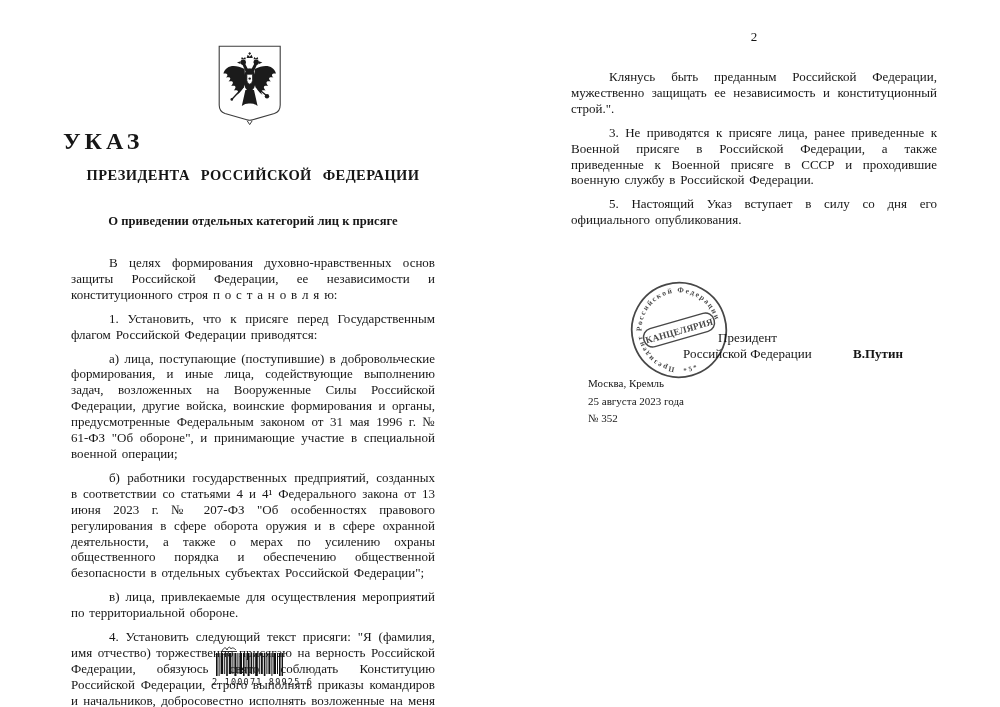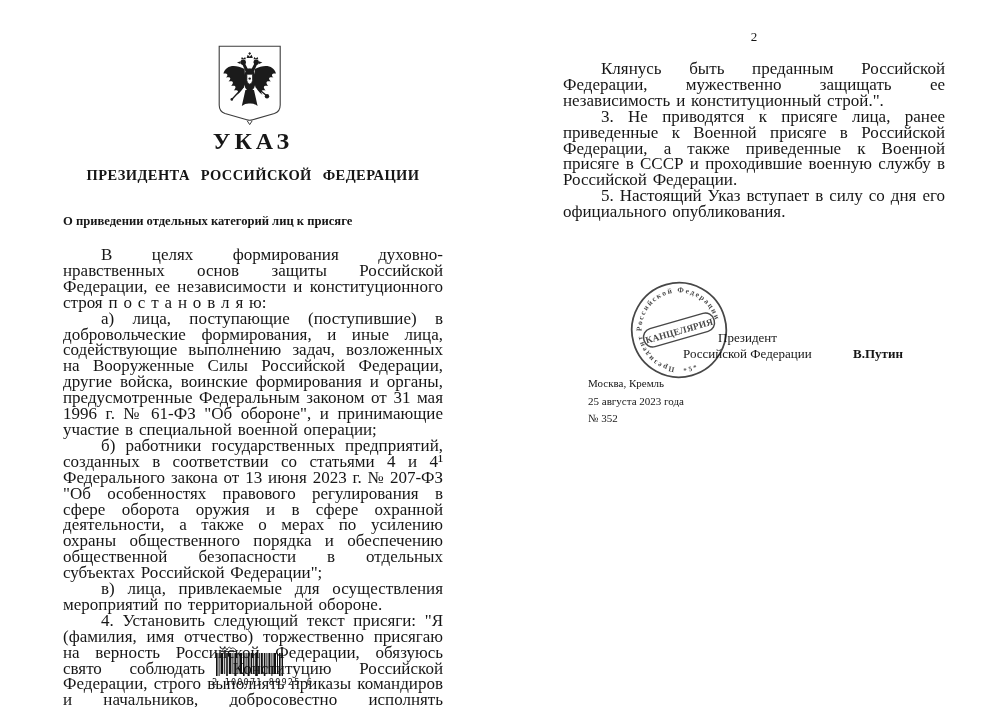--- a/index.html
+++ b/index.html
@@ -12,38 +12,38 @@
     overflow:hidden;
   }
   .page { position:absolute; }
   #page1 { left:63px; top:30px; width:380px; height:665px; }
   #page2 { left:563px; top:25px; width:382px; height:665px; }
 
   .emblem { position:absolute; left:155px; top:15px; width:64px; height:82px; }
 
   .doc-title {
     position:absolute; top:98px; left:0; width:100%;
-    text-align:center; font-size:24px; font-weight:bold; letter-spacing:4px;
+    font-size:24px; font-weight:bold; letter-spacing:4px;
   }
   .doc-subtitle {
     position:absolute; top:137px; left:0; width:100%;
     text-align:center; font-size:14.5px; font-weight:bold;
     word-spacing:7px; letter-spacing:0.4px; white-space:nowrap;
   }
   .doc-subject {
     position:absolute; top:184px; left:0; width:100%;
-    text-align:left; font-size:12.6px; font-weight:bold;
+    text-align:center; font-size:12.6px; font-weight:bold;
   }
 
   .body-text { position:absolute; left:0; width:100%; }
   #page1 .body-text { top:217px; }
   #page2 .body-text { top:36px; }
   p.para {
-    margin:0; text-indent:38px; text-align:justify;
-    font-size:17px; line-height:15.9px; word-spacing:1.6px;
+    margin:8px; text-indent:38px; text-align:justify;
+    font-size:13px; line-height:15.9px; word-spacing:1.6px;
   }
 
   .pagenum {
     position:absolute; top:4px; left:0; width:100%;
     text-align:center; font-size:13px;
   }
 
   .stamp { position:absolute; left:66px; top:255px; width:100px; height:100px; opacity:0.88; }
 
   .sig-line1 { position:absolute; left:155px; top:305px; font-size:13px; white-space:nowrap; }
@@ -93,20 +93,21 @@
       </g>
     </svg>
   </div>
 
   <div class="doc-title">УКАЗ</div>
   <div class="doc-subtitle">ПРЕЗИДЕНТА РОССИЙСКОЙ ФЕДЕРАЦИИ</div>
   <div class="doc-subject">О приведении отдельных категорий лиц к присяге</div>
 
   <div class="body-text">
     <p class="para">В целях формирования духовно-нравственных основ защиты Российской Федерации, ее независимости и конституционного строя п о с т а н о в л я ю:</p>
+    <p class="para">1. Установить, что к присяге перед Государственным флагом Российской Федерации приводятся:</p>
     <p class="para">а) лица, поступающие (поступившие) в добровольческие формирования, и иные лица, содействующие выполнению задач, возложенных на Вооруженные Силы Российской Федерации, другие войска, воинские формирования и органы, предусмотренные Федеральным законом от 31 мая 1996 г. № 61-ФЗ "Об обороне", и принимающие участие в специальной военной операции;</p>
     <p class="para">б) работники государственных предприятий, созданных в соответствии со статьями 4 и 4¹ Федерального закона от 13 июня 2023 г. № 207-ФЗ "Об особенностях правового регулирования в сфере оборота оружия и в сфере охранной деятельности, а также о мерах по усилению охраны общественного порядка и обеспечению общественной безопасности в отдельных субъектах Российской Федерации";</p>
     <p class="para">в) лица, привлекаемые для осуществления мероприятий по территориальной обороне.</p>
     <p class="para">4. Установить следующий текст присяги: "Я (фамилия, имя отчество) торжественно присягаю на верность Российской Федерации, обязуюсь свято соблюдать Конституцию Российской Федерации, строго выполнять приказы командиров и начальников, добросовестно исполнять возложенные на меня обязанности.</p>
   </div>
 
   <div class="barcode-block">
     <svg class="barcode-squiggle" width="18" height="8" viewBox="0 0 18 8">
       <path d="M2,6 C4,2 6,2 7,5 C8,2 10,1 11,4 C12,2 14,3 16,5 M1,6.5 H17" stroke="#222" stroke-width="0.9" fill="none"></path>
     </svg>

